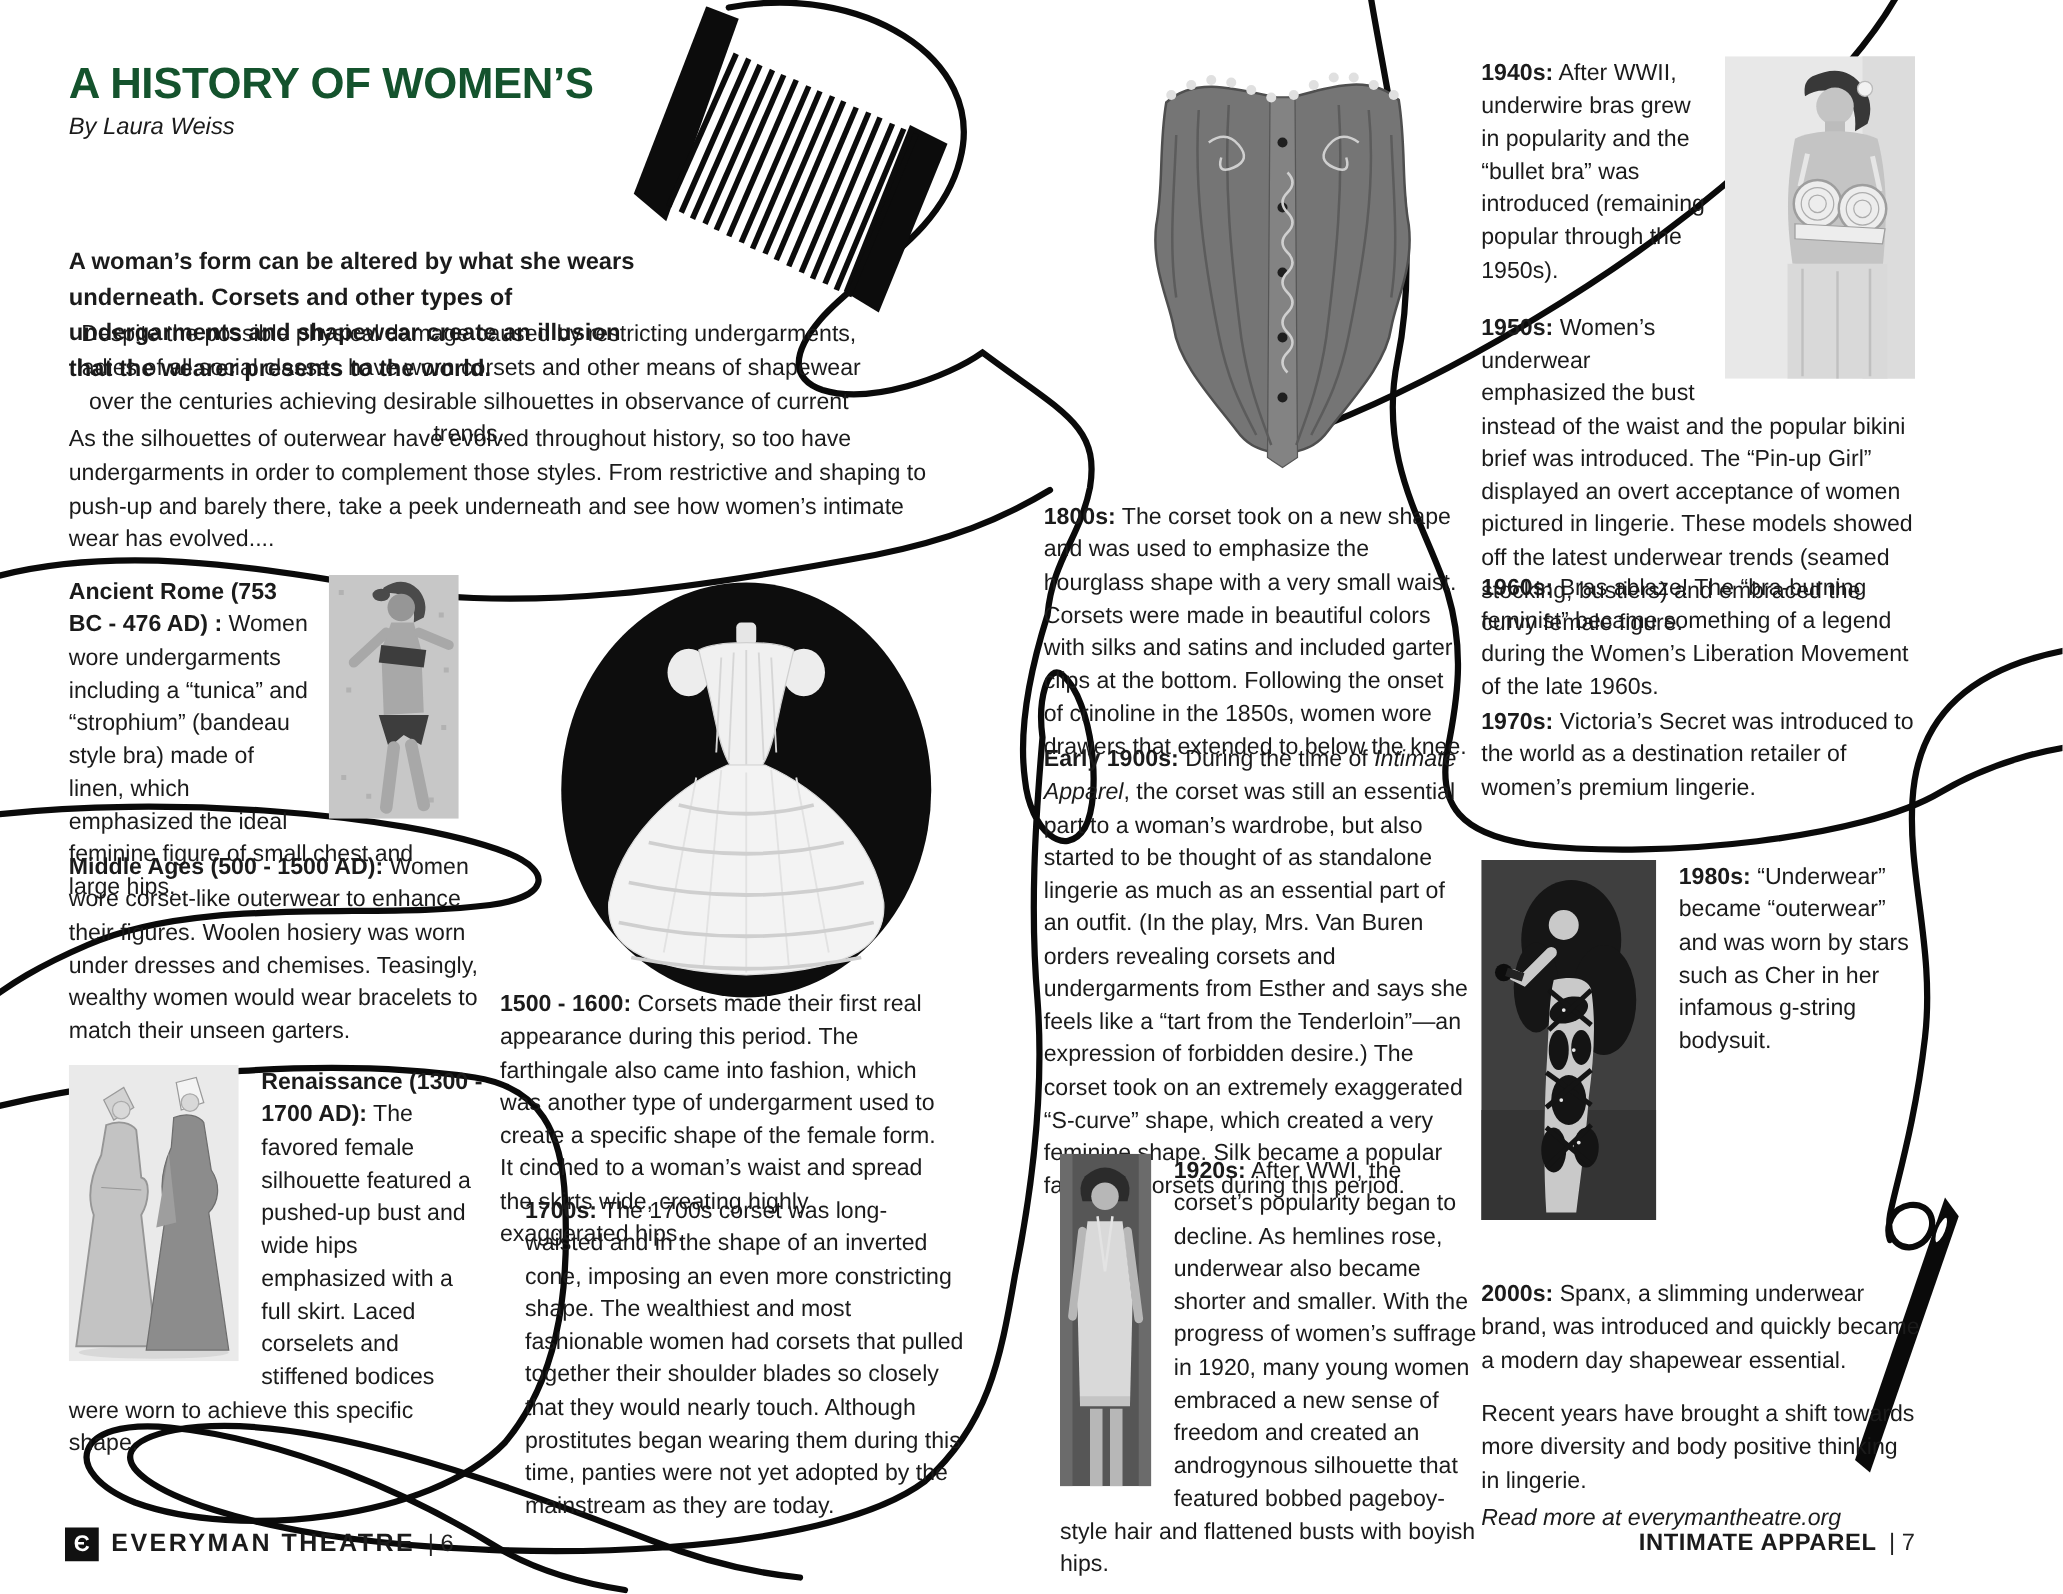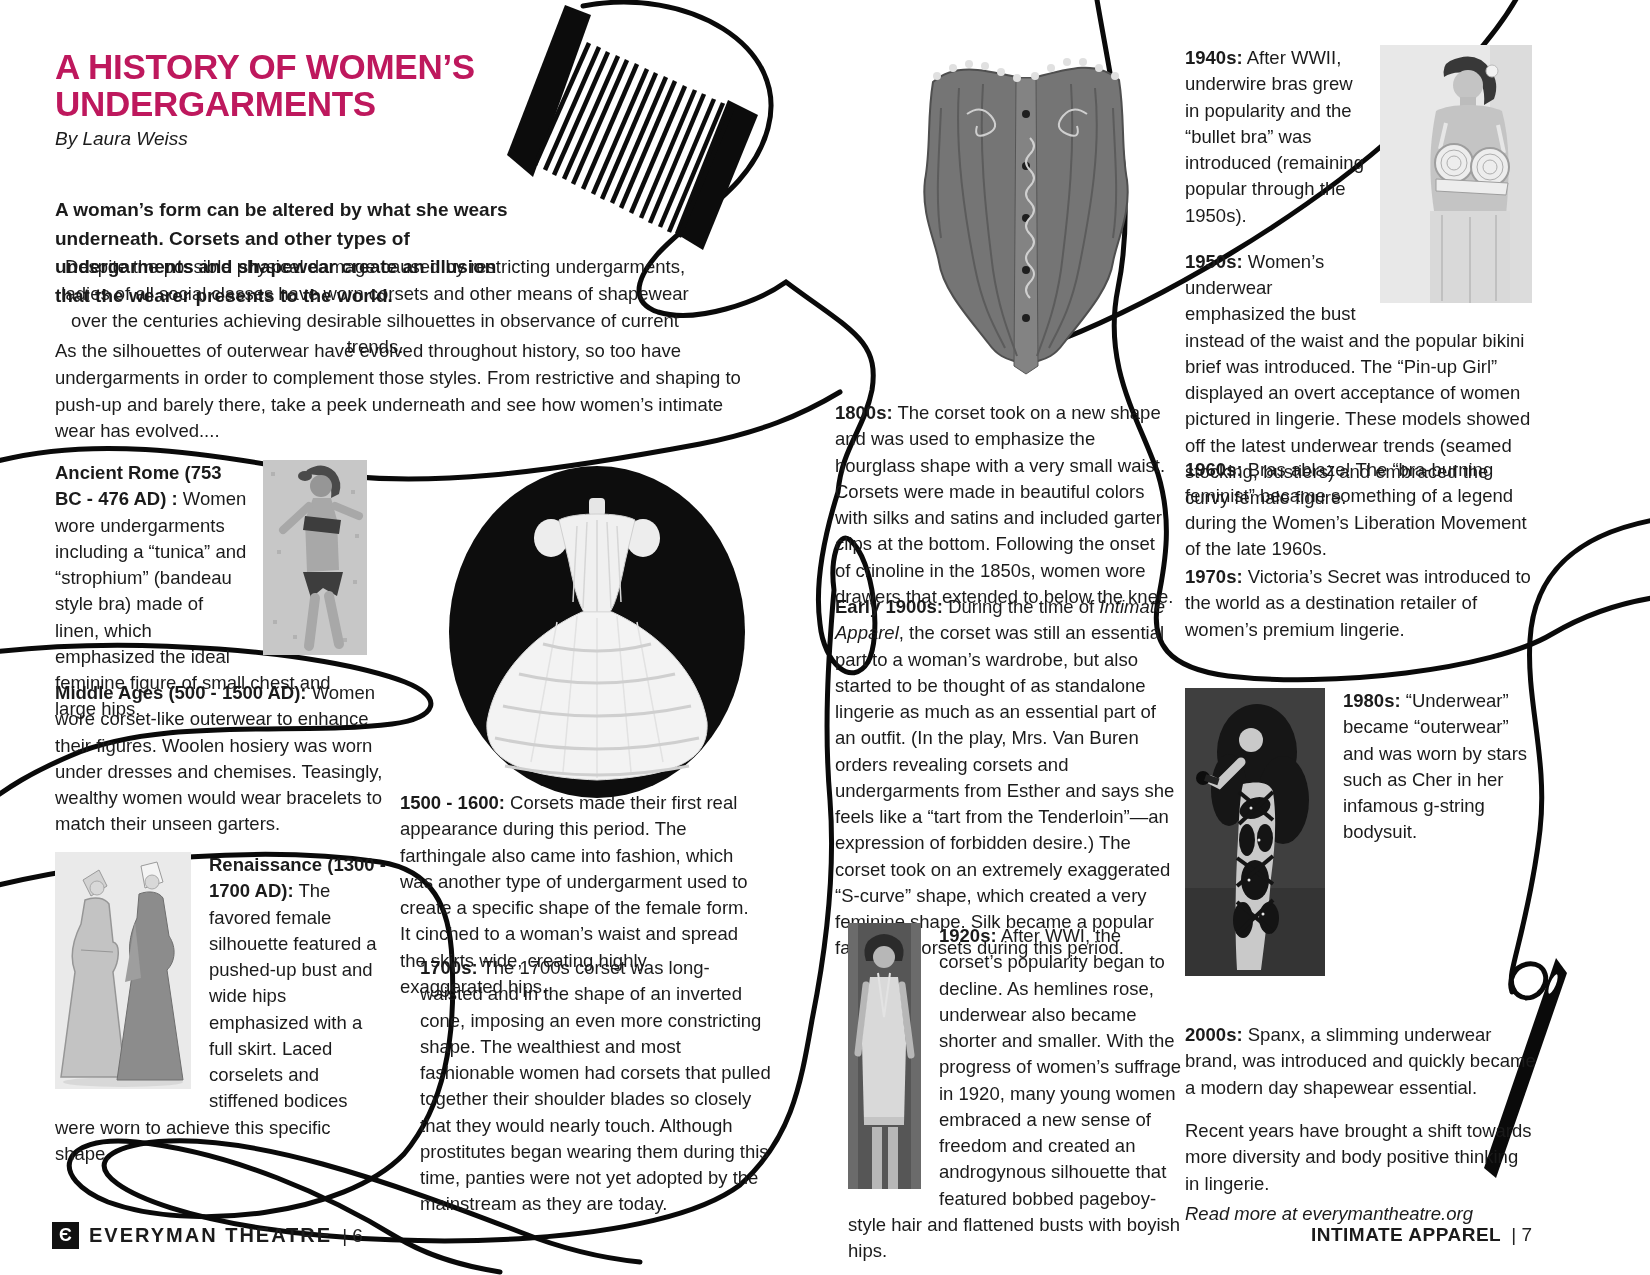--- a/index.html
+++ b/index.html
@@ -5,21 +5,21 @@
   html,body{margin:0;padding:0;}
   body{
     width:1650px;height:1275px;position:relative;overflow:hidden;
     background:#ffffff;color:#1b1b1b;
     font-family:"Liberation Sans",sans-serif;
   }
   .block{position:absolute;z-index:2;}
   .sec p{margin:0 0 20px 0;font-size:18.5px;line-height:1.42;}
   .sec p:last-child{margin-bottom:0;}
   b.era{font-weight:800;}
-  .title{font-size:35px;font-weight:800;line-height:1.06;letter-spacing:-0.3px;color:#be185d;}
+  .title{font-size:35px;font-weight:800;line-height:1.06;letter-spacing:-0.3px;color:#14532d;}
   .byline{font-style:italic;font-size:19px;margin-top:6px;}
   .lead{font-size:19px;font-weight:800;line-height:1.5;margin-top:48px;}
   .bodytxt{font-size:18.5px;line-height:1.45;}
   .imgbox{display:block;}
   .fl-r{float:right;margin:0 0 8px 14px;}
   .fl-l{float:left;margin:0 18px 8px 0;}
   .footer{display:flex;align-items:center;gap:10px;font-size:20px;}
   .logo{width:27px;height:27px;background:#111;color:#fff;display:flex;align-items:center;justify-content:center;
         font-weight:800;font-size:18px;}
   .brand{font-weight:800;letter-spacing:2px;}
@@ -66,21 +66,20 @@
     <line x1="201" y1="89" x2="147" y2="218"></line>
       <line x1="211" y1="94" x2="157" y2="222"></line>
     <line x1="220" y1="98" x2="166" y2="227"></line>
       <line x1="230" y1="102" x2="176" y2="232"></line>
   </g>
 </svg>
 
 <div class="block" style="left:55px;top:48px;width:480px;">
   <div class="title">
     <div>A HISTORY OF WOMEN’S</div>
-    <div>UNDERGARMENTS</div>
   </div>
   <div class="byline">By Laura Weiss</div>
 </div>
 
 <div class="block lead" style="left:55px;top:148px;width:470px;">A woman’s form can be altered by what she wears underneath. Corsets and other types of undergarments and shapewear create an illusion that the wearer presents to the world.</div>
 <div class="block bodytxt" style="left:55px;top:254px;width:640px;text-align:center;">Despite the possible physical damage caused by restricting undergarments, ladies of all social classes have worn corsets and other means of shapewear over the centuries achieving desirable silhouettes in observance of current trends.</div>
 <div class="block bodytxt" style="left:55px;top:338px;width:700px;">As the silhouettes of outerwear have evolved throughout history, so too have undergarments in order to complement those styles. From restrictive and shaping to push-up and barely there, take a peek underneath and see how women’s intimate wear has evolved....</div>
 
 <div class="block sec" style="left:55px;top:460px;width:312px;">
   <svg class="imgbox fl-r" width="104" height="195" viewBox="0 0 104 195">

